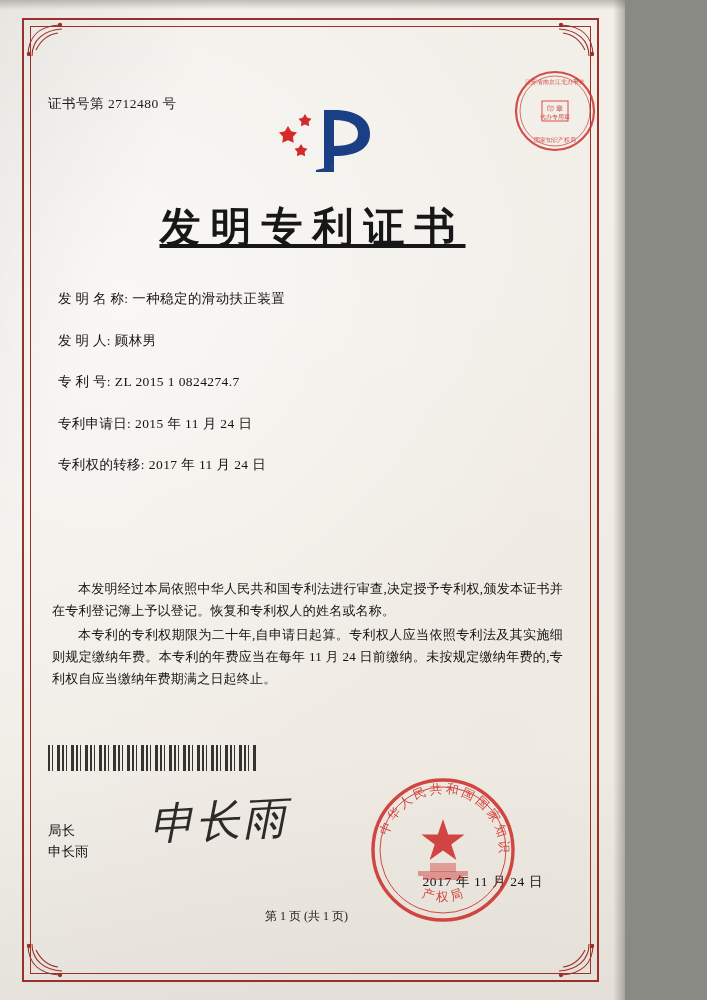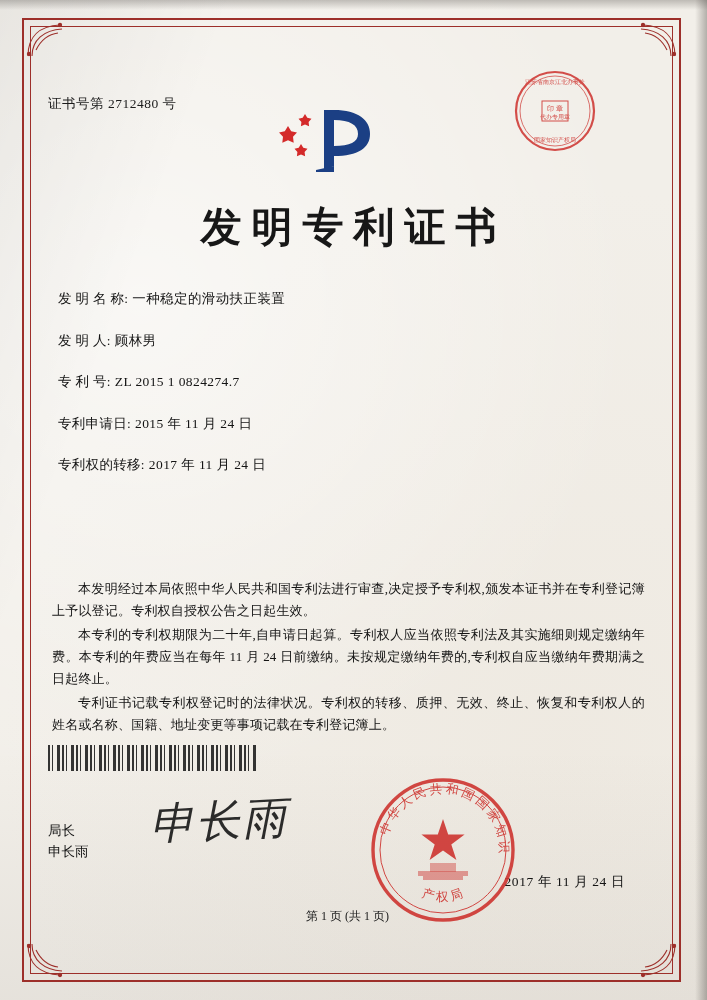--- a/index.html
+++ b/index.html
@@ -8,21 +8,21 @@
     background: #8a8a84;
   }
   body {
     width: 707px;
     height: 1000px;
     overflow: hidden;
     font-family: "Liberation Serif", serif;
   }
   .page {
     position: relative;
-    width: 707px;
+    width: 625px;
     height: 1000px;
     background: #f2efe9;
     background-image:
       radial-gradient(circle at 20% 30%, rgba(255,255,255,0.55), rgba(255,255,255,0) 55%),
       radial-gradient(circle at 80% 75%, rgba(236,230,220,0.6), rgba(255,255,255,0) 60%);
     box-sizing: border-box;
   }
   
   .paper-tint {
     position: absolute;
@@ -82,20 +82,21 @@
     position: absolute;
     left: 0;
     right: 0;
     top: 200px;
     text-align: center;
     font-size: 41px;
     letter-spacing: 10px;
     font-weight: bold;
     color: #171717;
     font-family: "DejaVu Serif", "Liberation Serif", serif;
+    text-decoration: underline;
   }
   .fields {
     position: absolute;
     left: 52px;
     top: 290px;
     right: 60px;
   }
   .field {
     display: flex;
     align-items: baseline;
@@ -309,23 +310,22 @@
       <span class="lbl">专利申请日:</span>
       <span class="val">2015 年 11 月 24 日</span>
     </div>
     <div class="field">
       <span class="lbl">专利权的转移:</span>
       <span class="val">2017 年 11 月 24 日</span>
     </div>
   </div>
 
   <div class="body-text">
-    <p>本发明经过本局依照中华人民共和国专利法进行审查,决定授予专利权,颁发本证书并在专利登记簿上予以登记。专利权自授权公告之日起生效。</p>
+    <p>本发明经过本局依照中华人民共和国专利法进行审查,决定授予专利权,颁发本证书并在专利登记簿上予以登记。恢复和专利权人的姓名或名称。</p>
     <p>本专利的专利权期限为二十年,自申请日起算。专利权人应当依照专利法及其实施细则规定缴纳年费。本专利的年费应当在每年 11 月 24 日前缴纳。未按规定缴纳年费的,专利权自应当缴纳年费期满之日起终止。</p>
-    <p>专利证书记载专利权登记时的法律状况。专利权的转移、质押、无效、终止、恢复和专利权人的姓名或名称、国籍、地址变更等事项记载在专利登记簿上。</p>
   </div>
 
   <div class="barcode">
     <div class="bars"></div>
   </div>
 
   <div class="signer">
     <div>局长</div>
     <div>申长雨</div>
   </div>

